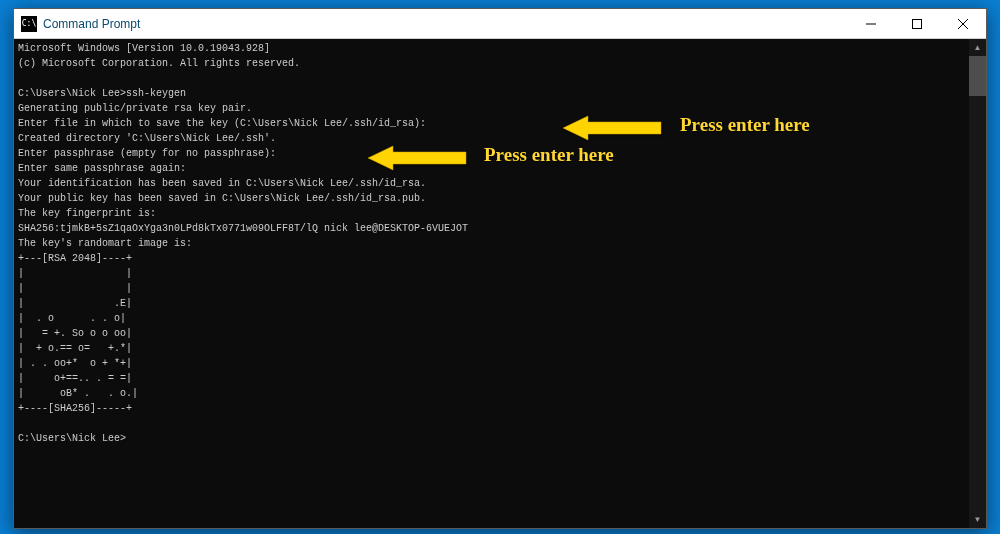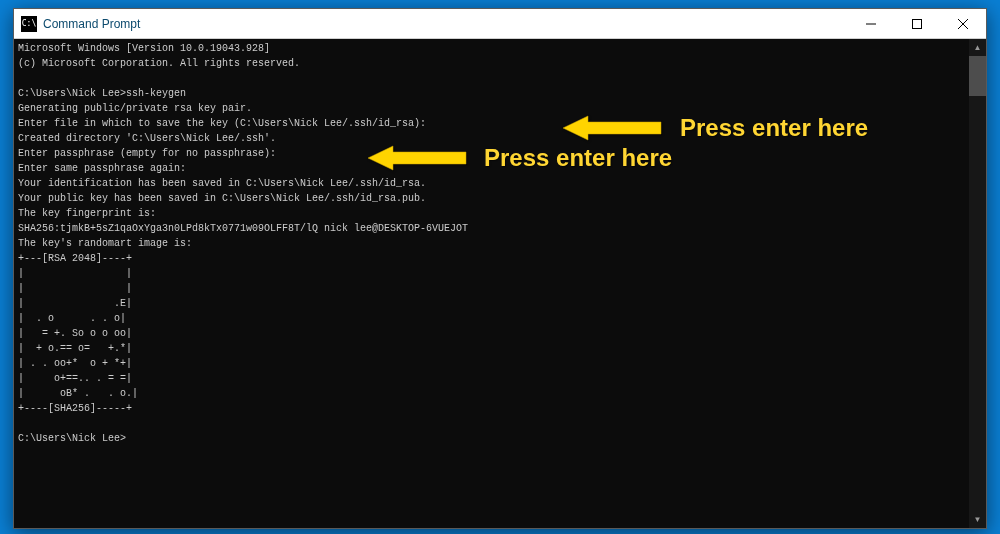--- a/index.html
+++ b/index.html
@@ -119,22 +119,22 @@
       position: absolute;
       pointer-events: none;
     }
     .arrow-svg {
       filter: drop-shadow(1px 1px 1px rgba(0,0,0,0.6));
     }
     .annotation-text {
       position: absolute;
       color: #ffd633;
       font-weight: bold;
-      font-size: 24px;
-      font-family: Liberation Sans, sans-serif;
+      font-size: 19px;
+      font-family: Liberation Serif, serif;
       white-space: nowrap;
       text-shadow: 1px 1px 1px rgba(0,0,0,0.5);
     }
   </style>
 </head>
 <body>
 
 <div class="window">
   <div class="titlebar">
     <div class="titlebar-icon">

